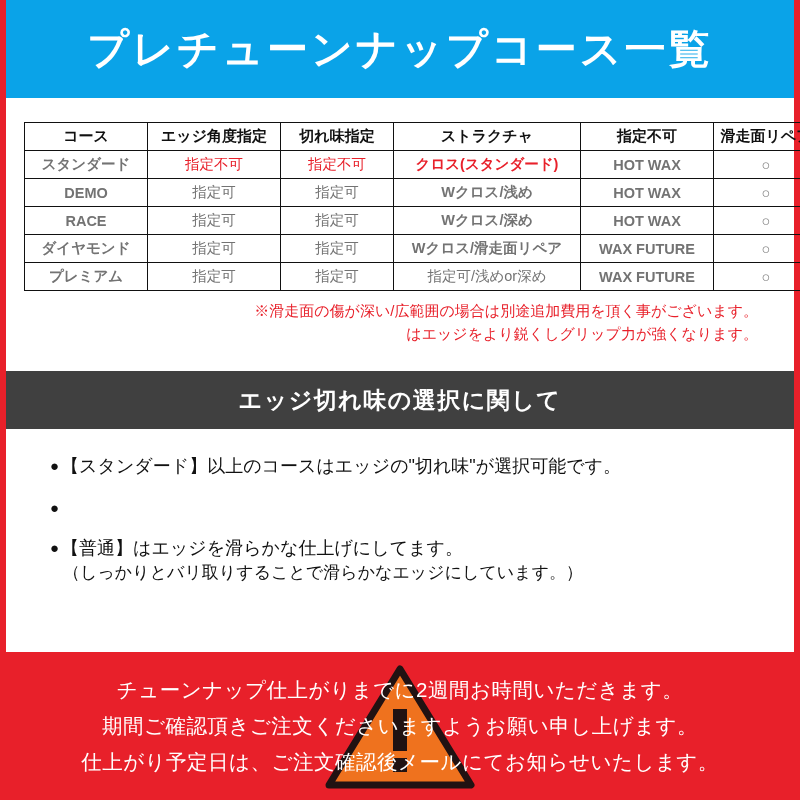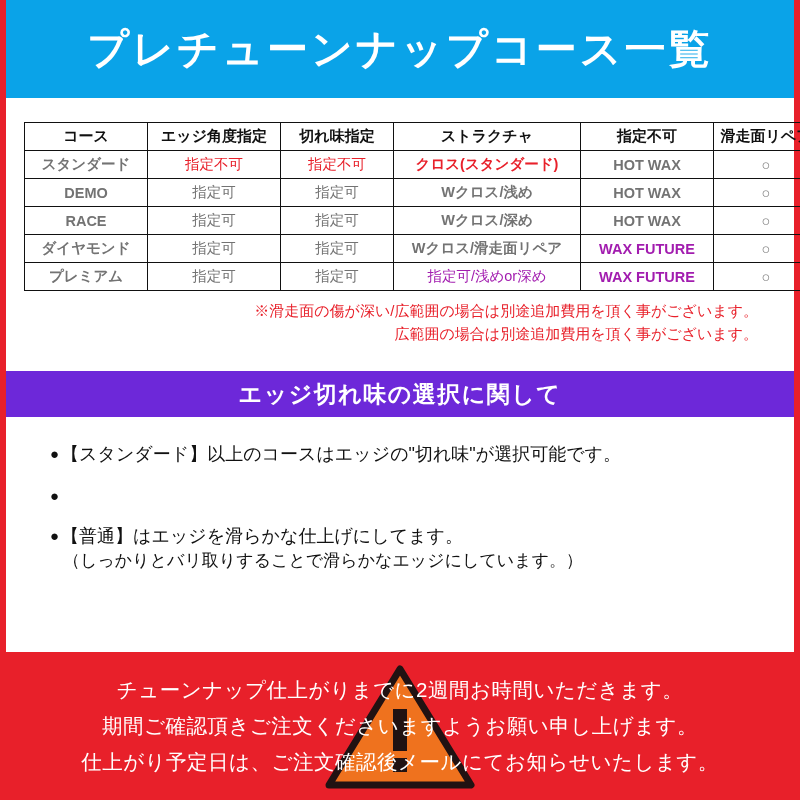--- a/index.html
+++ b/index.html
@@ -65,40 +65,40 @@
     font-size: 15px;
   }
   .col-course { width: 118px; margin-top: 28px; }
   .col-angle  { width: 128px; }
   .col-sharp  { width: 108px; }
   .col-struct { width: 182px; }
   .col-wax    { width: 128px; }
   .col-repair { width: 100px; }
 
   .cell-red { color: #e8202a; }
-  .cell-blue { color: #a21caf; }
+  .cell-blue { color: #737373; }
   .cell-black { color: #737373; }
   .bold { font-weight: bold; }
 
   
   .note {
     text-align: right;
     color: #e8202a;
     font-size: 15px;
     line-height: 1.5;
     margin-top: 9px;
     padding: 0 18px;
   }
   
   .edge-section {
     margin-top: 26px;
   }
   .edge-banner {
-    background: #6d28d9;
-    height: 46px;
+    background: #404040;
+    height: 58px;
     display: flex;
     align-items: center;
     justify-content: center;
   }
   .edge-banner-title {
     color: #ffffff;
     font-size: 23px;
     font-weight: bold;
     letter-spacing: 1.5px;
   }
@@ -217,21 +217,21 @@
           <td class="cell-black">指定可</td>
           <td class="cell-blue">指定可/浅めor深め</td>
           <td class="cell-blue bold">WAX FUTURE</td>
           <td class="cell-black">○</td>
         </tr>
       </tbody>
     </table>
 
     <div class="note">
       <div>※滑走面の傷が深い/広範囲の場合は別途追加費用を頂く事がございます。</div>
-      <div>広範囲の場合は別途追加費用を頂く事がございます。</div>
+      <div>はエッジをより鋭くしグリップ力が強くなります。</div>
     </div>
   </div>
 
   <div class="edge-section">
     <div class="edge-banner">
       <div class="edge-banner-title">エッジ切れ味の選択に関して</div>
     </div>
 
     <div class="bullets">
       <div class="bullet-row">

